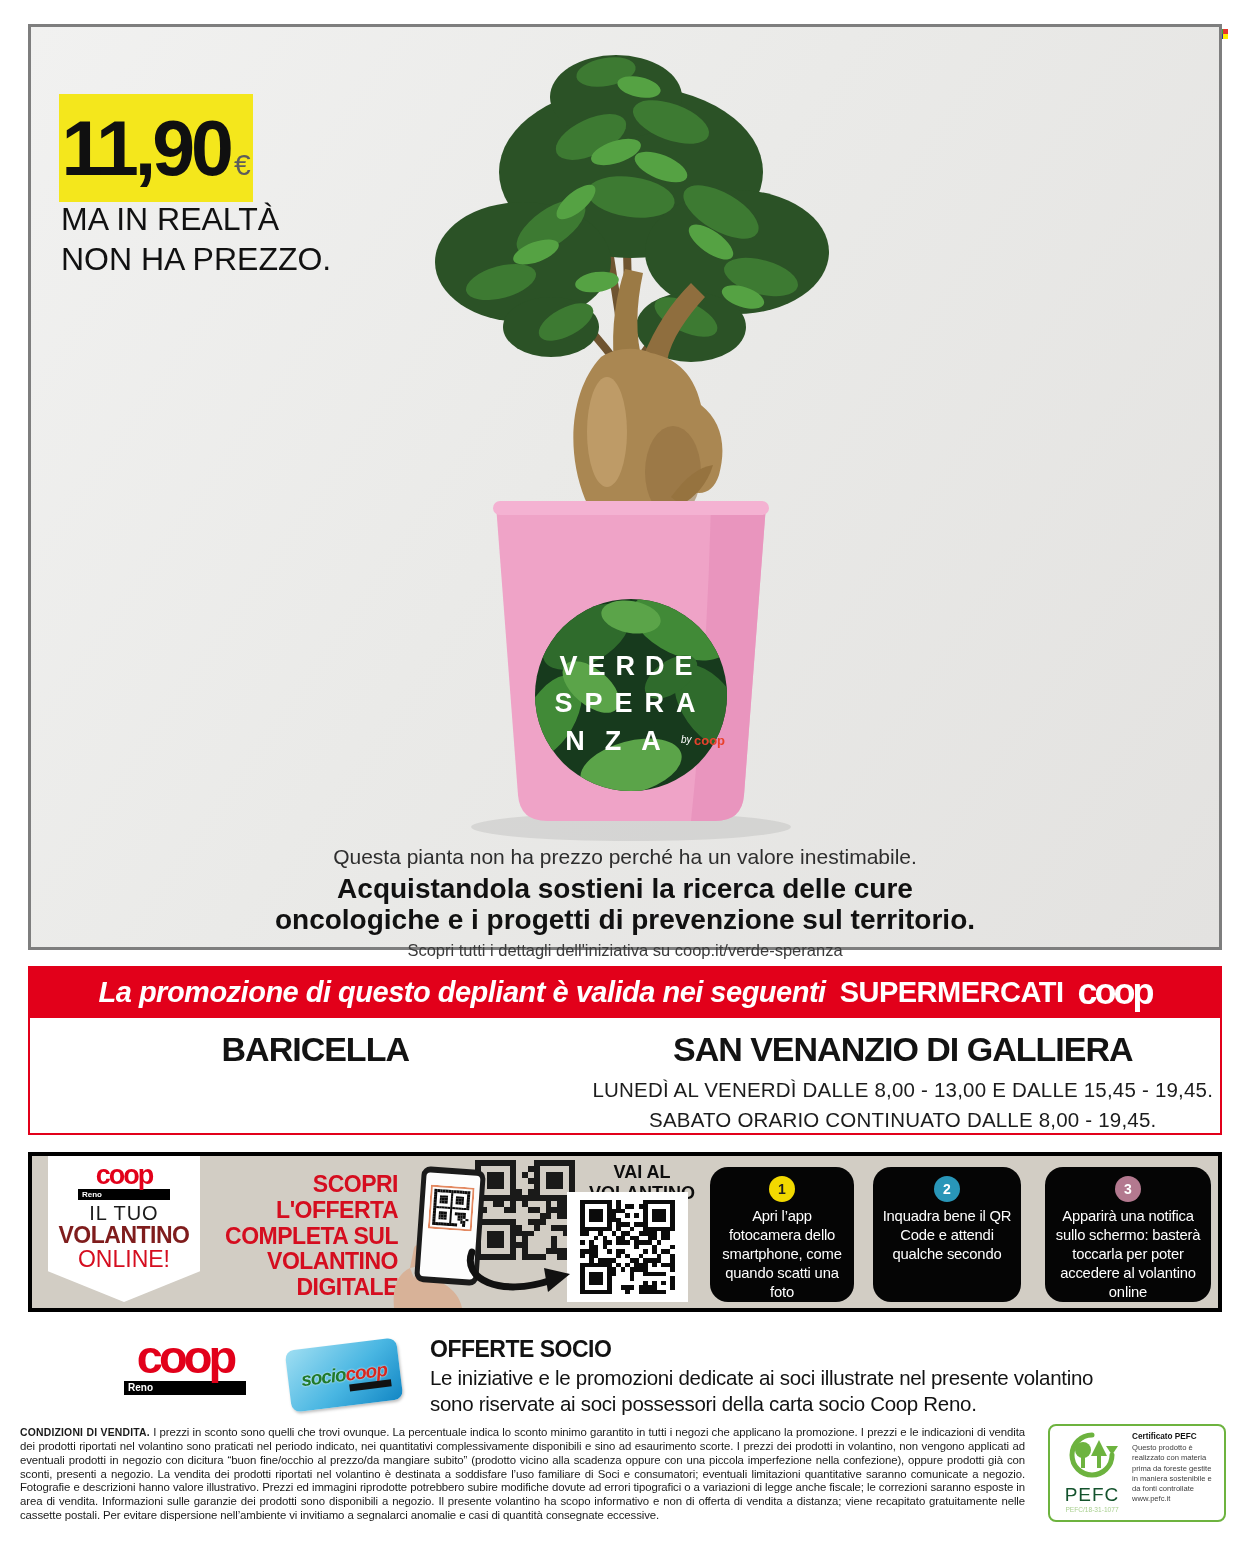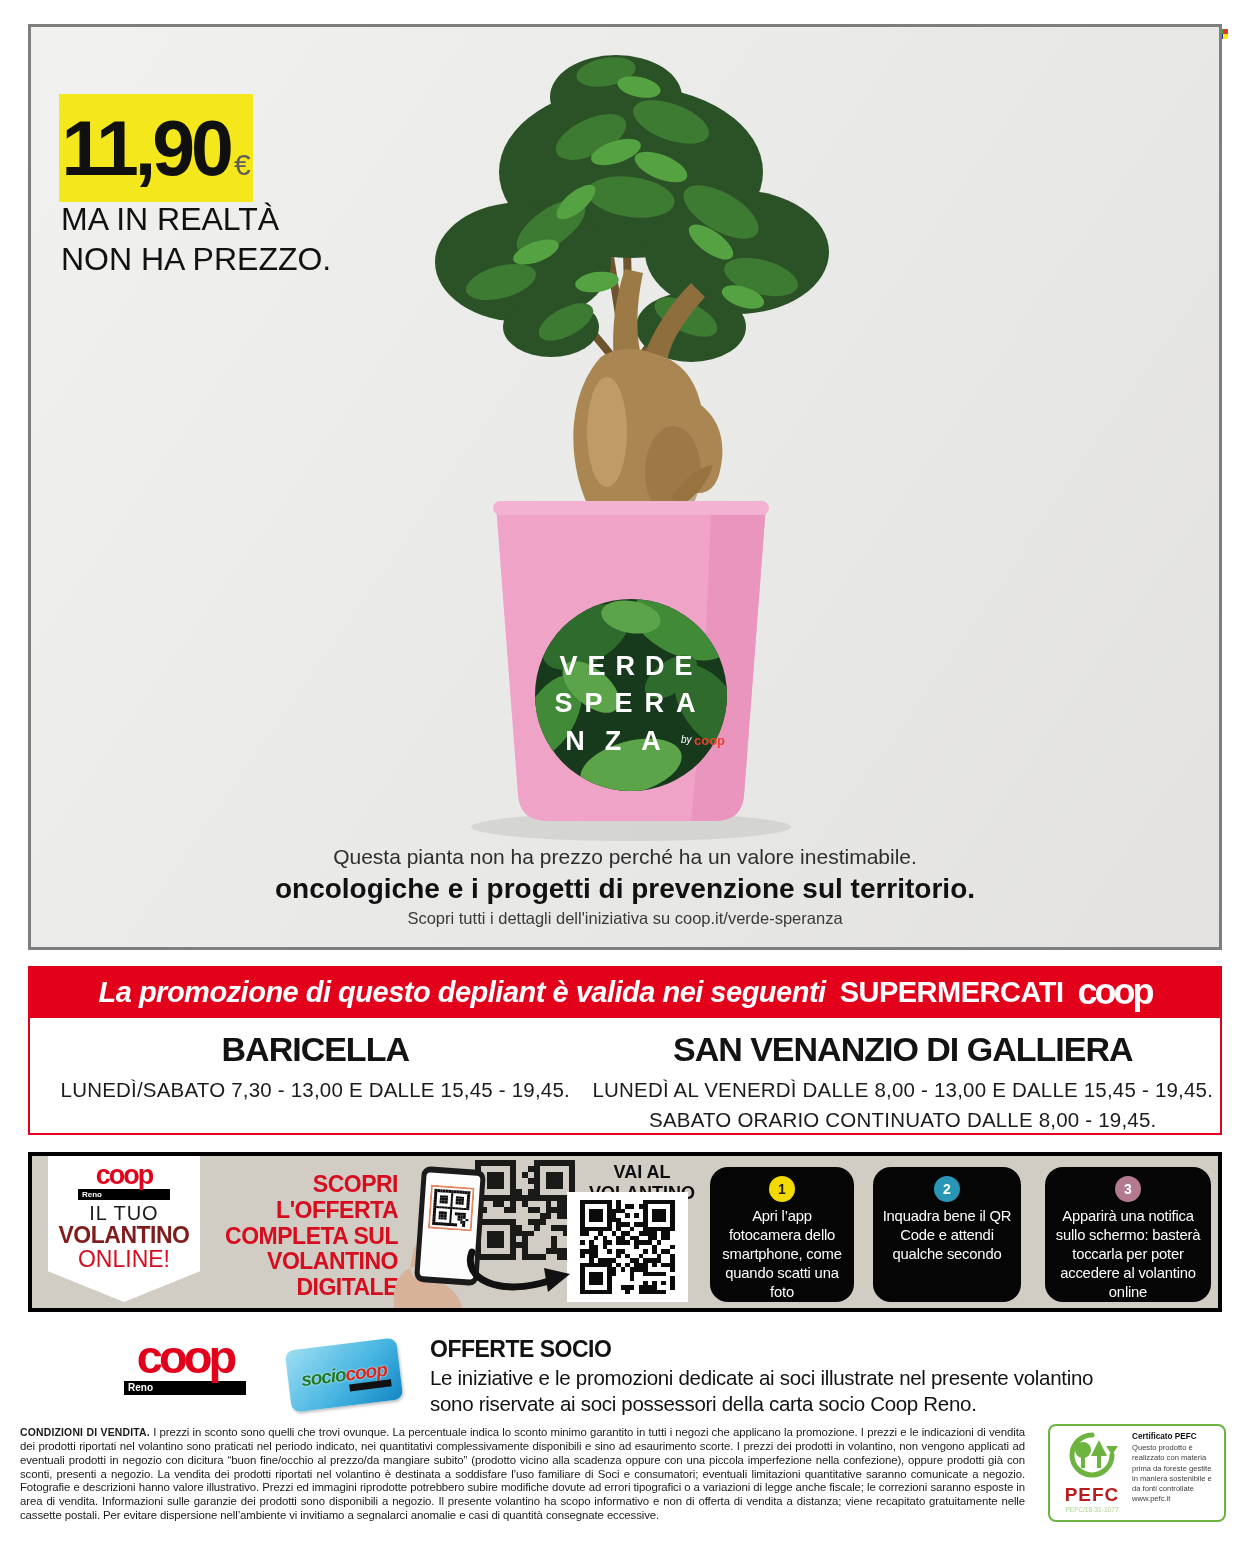--- a/index.html
+++ b/index.html
@@ -88,21 +88,21 @@
 
   
   .legal { position:absolute; left:20px; top:1426px; width:1005px; font-size:11.4px; line-height:1.215;
            color:#1a1a1a; text-align:justify; letter-spacing:-.1px; }
   .legal b { font-size:10.4px; letter-spacing:.2px; }
 
   
   .pefc { position:absolute; left:1048px; top:1424px; width:178px; height:98px; background:#fff;
           border:2px solid #6db33f; border-radius:8px; display:flex; padding:6px 6px 4px 8px; }
   .pefc-left { width:68px; text-align:center; }
-  .pefc-name { color:#b91c1c; font-size:19px; font-weight:700; letter-spacing:1px; line-height:1; margin-top:1px; }
+  .pefc-name { color:#14532d; font-size:19px; font-weight:400; letter-spacing:1px; line-height:1; margin-top:1px; }
   .pefc-code { color:#a8cf8e; font-size:6.6px; margin-top:2px; }
   .pefc-right { flex:1; padding-left:6px; color:#3c3c3c; }
   .pefc-title { font-size:8.2px; font-weight:700; color:#111; margin-bottom:2px; }
   .pefc-body { font-size:7.6px; line-height:1.35; }
   .pefc-url { font-size:7.6px; margin-top:0; }
 </style>
 </head>
 <body>
 
 <div class="regmark">
@@ -196,36 +196,36 @@
   <div class="pricebox">
     <div class="price"><span>11,90</span><span class="cur">€</span></div>
   </div>
   <div class="hero-sub">
     <div>MA IN REALTÀ</div>
     <div>NON HA PREZZO.</div>
   </div>
   <div class="caption">
     <div class="cap1">Questa pianta non ha prezzo perché ha un valore inestimabile.</div>
     <div class="cap2">
+      <div>Acquistandola sostieni la ricerca delle cure</div>
       <div>oncologiche e i progetti di prevenzione sul territorio.</div>
     </div>
     <div class="cap3">Scopri tutti i dettagli dell'iniziativa su coop.it/verde-speranza</div>
   </div>
 </div>
 
 <div class="banner">
   <span class="it">La promozione di questo depliant è valida nei seguenti</span>
   <span class="sup">SUPERMERCATI</span>
   <span class="coopword">coop</span>
 </div>
 
 <div class="stores">
   <div class="store left">
     <div class="store-name">BARICELLA</div>
-    <div class="store-hours">LUNEDÌ/SABATO 7,30 - 13,00 E DALLE 15,45 - 19,45.</div>
   </div>
   <div class="store right">
     <div class="store-name">SAN VENANZIO DI GALLIERA</div>
     <div class="store-hours">
       <div>LUNEDÌ AL VENERDÌ DALLE 8,00 - 13,00 E DALLE 15,45 - 19,45.</div>
       <div>SABATO ORARIO CONTINUATO DALLE 8,00 - 19,45.</div>
     </div>
   </div>
 </div>
 

